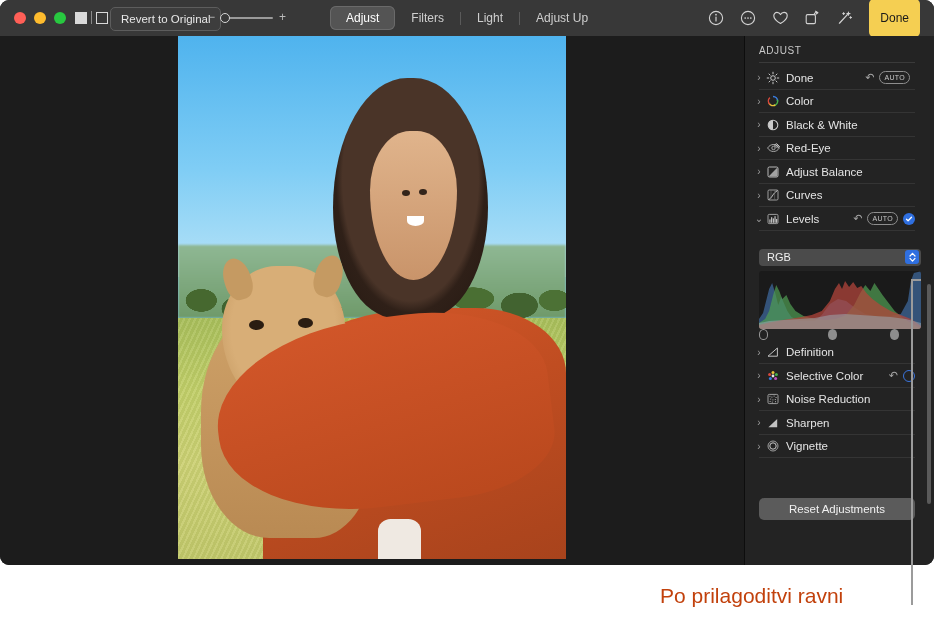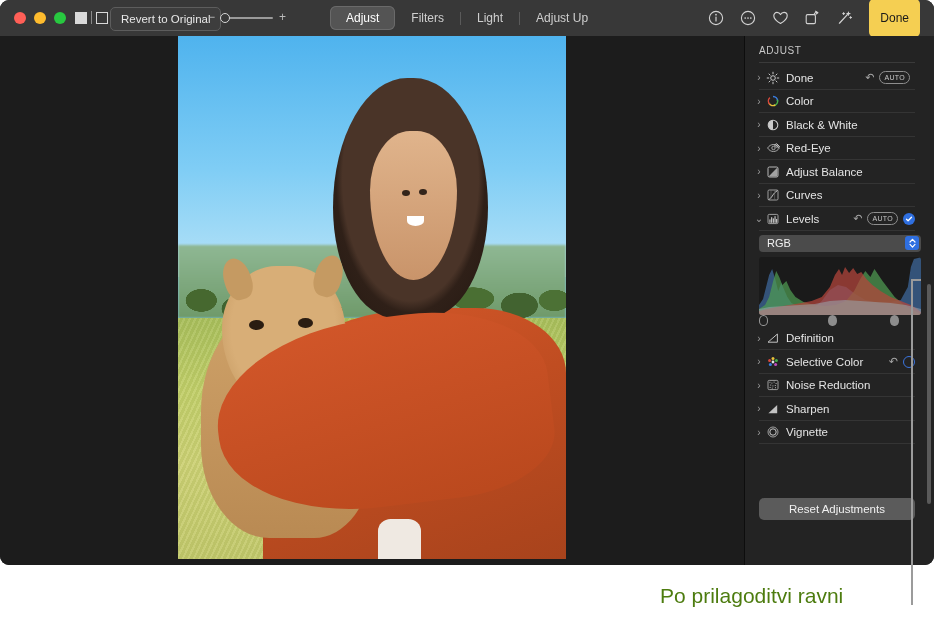--- a/index.html
+++ b/index.html
@@ -144,21 +144,21 @@
   .auto{border:1px solid #8e8e8e;border-radius:7px;padding:0 4px;height:11px;
         display:flex;align-items:center;font-size:7px;letter-spacing:.3px;
         color:#c6c6c6;margin-right:5px;}
   .chk{width:12px;height:12px;border-radius:50%;background:#2f6fe0;
        display:flex;align-items:center;justify-content:center;}
   .chk svg{display:block;}
   .circ{width:12px;height:12px;border-radius:50%;border:1.5px solid #3a74dd;
         box-sizing:border-box;}
 
   
-  .levels-body{position:relative;padding:4px 14px 0 14px;}
+  .levels-body{position:relative;padding:4px 14px 0 14px;margin-top:14px;}
   .rgbsel{position:relative;height:17px;border-radius:4px;background:#4b4b4b;
           display:flex;align-items:center;padding-left:8px;}
   .rgbsel-label{font-size:11px;color:#f0f0f0;}
   .rgbsel-btn{position:absolute;right:2px;top:1.5px;width:14px;height:14px;
               border-radius:3px;background:#2f6fe0;display:flex;
               align-items:center;justify-content:center;color:#fff;
               font-size:7px;line-height:7px;flex-direction:column;}
   .histwrap{position:relative;margin-top:5px;height:58px;background:#1a1a1a;
             border-radius:3px;overflow:hidden;}
   .histwrap svg{display:block;width:100%;height:100%;}
@@ -175,21 +175,21 @@
 
   
   .scroll{position:absolute;right:4px;top:248px;width:4px;height:220px;
           background:#5a5a5a;border-radius:2px;}
 
   
   .callout{position:absolute;left:903px;top:279px;width:18px;height:326px;
            border:0;}
   .callout .vline{position:absolute;left:8px;top:0;width:1.5px;height:326px;background:#9b9b9b;}
   .callout .tick-top{position:absolute;left:8px;top:0;width:10px;height:1.5px;background:#9b9b9b;}
-  .caption{position:absolute;left:660px;top:584px;font-size:21px;color:#4d7c0f;
+  .caption{position:absolute;left:660px;top:584px;font-size:21px;color:#c2410c;
            white-space:nowrap;}
 </style>
 </head>
 <body>
 
 <div class="page">
 
   <div class="window">
 
     <div class="toolbar">

